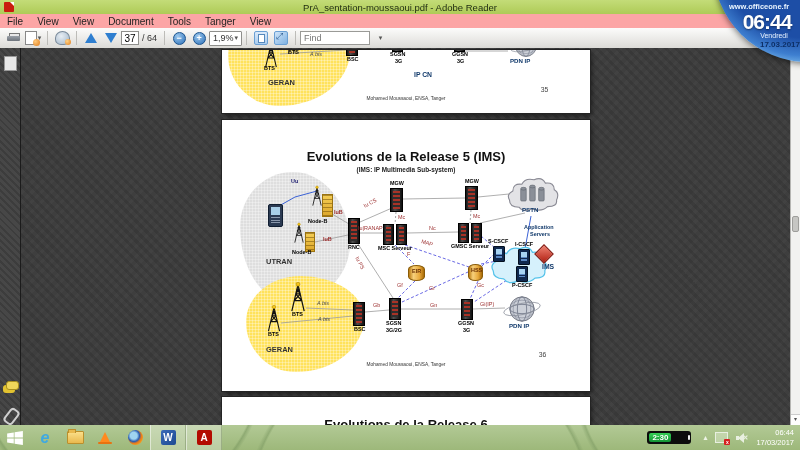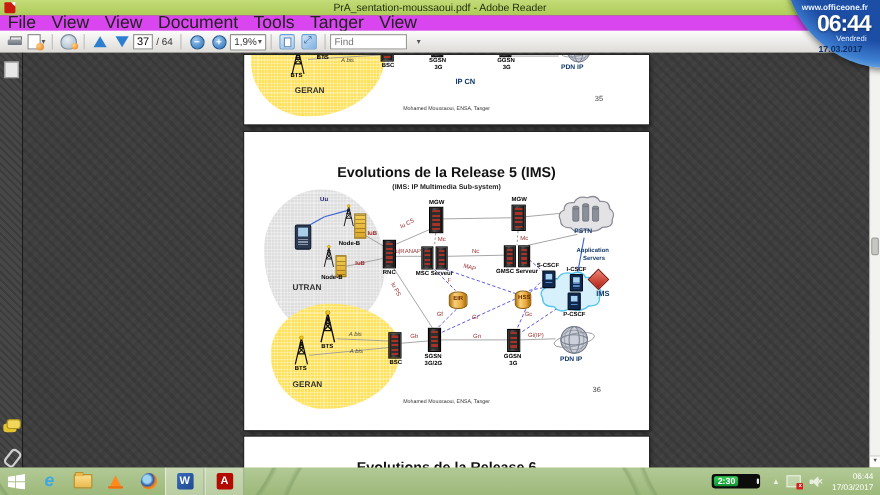--- a/index.html
+++ b/index.html
@@ -9,22 +9,22 @@
   
   .titlebar{position:absolute;left:0;top:0;right:0;height:14px;
     background:linear-gradient(180deg,#c3dc78,#aecb57);border-bottom:1px solid #8fae3d;
     display:flex;align-items:center;font-size:9.5px;color:#1d2a10;}
   .titlebar .pdficon{width:10px;height:10px;margin:0 4px;background:#c91c0e;border-radius:1px;
     position:relative;flex:0 0 auto;}
   .titlebar .pdficon::before{content:"";position:absolute;right:0;top:0;border:2.5px solid #fff;
     border-left-color:transparent;border-bottom-color:transparent;}
   .titlebar .title{position:absolute;left:0;right:0;text-align:center;}
 
-  .menubar{position:absolute;left:0;top:14px;right:0;height:14px;background:#d946ef;
-    border-bottom:1px solid #d8d7d4;display:flex;align-items:center;font-size:16px;color:#222;}
+  .menubar{position:absolute;left:0;top:14px;right:0;height:14px;background:#fca5a5;
+    border-bottom:1px solid #d8d7d4;display:flex;align-items:center;font-size:10px;color:#222;}
   .menubar .mitem{padding:0 7px;height:100%;display:flex;align-items:center;cursor:default;}
 
   .toolbar{position:absolute;left:0;top:28px;right:0;height:20px;
     background:linear-gradient(180deg,#fcfcfb,#e6e5e2 70%,#dcdbd7);
     border-bottom:1px solid #8f8f8c;display:flex;align-items:center;font-size:9px;color:#333;}
   .tbtn{height:16px;min-width:18px;display:flex;align-items:center;justify-content:center;margin:0 1px;border-radius:2px;}
   .tsep{width:1px;height:14px;background:#bdbcb8;margin:0 4px;}
   .caret{font-size:7px;color:#555;margin-left:1px;}
   
   .i-print{width:13px;height:10px;position:relative;}
@@ -116,21 +116,21 @@
 
   
   .clockwidget{position:absolute;left:713px;top:-128px;width:190px;height:190px;border-radius:50%;
     background:radial-gradient(circle at 48% 42%,#1d4ea6 0 58%,#3e7fd0 70%,#8ecdf5 80%,#bfe8ff 86%,#2f7ac8 94%,#0d3a78 100%);
     box-shadow:0 2px 6px rgba(0,0,0,.5);z-index:50;}
   .cw-url{position:absolute;left:718px;top:2px;width:82px;text-align:center;font-size:7.5px;font-weight:bold;
     color:#eaf4ff;z-index:51;white-space:nowrap;}
   .cw-time{position:absolute;left:734px;top:10px;width:66px;text-align:center;font-size:21px;font-weight:bold;
     color:#fff;z-index:51;letter-spacing:-1px;text-shadow:0 1px 2px rgba(0,0,0,.4);}
   .cw-day{position:absolute;left:748px;top:32px;width:52px;text-align:center;font-size:7px;color:#e8f2ff;z-index:51;}
-  .cw-date{position:absolute;left:744px;top:40px;width:56px;text-align:left;font-size:8px;color:#0d2f66;font-weight:bold;z-index:51;}
+  .cw-date{position:absolute;left:744px;top:40px;width:56px;text-align:right;font-size:8px;color:#0d2f66;font-weight:bold;z-index:51;}
 
   
   .taskbar{position:absolute;left:0;bottom:0;right:0;height:25px;z-index:40;
     background:linear-gradient(180deg,#b2c995,#9db87a);overflow:hidden;
     display:flex;align-items:center;}
   .taskbar::before{content:"";position:absolute;inset:0;
     background:radial-gradient(circle 180px at 120px -60px,transparent 140px,rgba(120,150,95,.55) 142px,transparent 146px),
       radial-gradient(circle 220px at 420px 90px,transparent 170px,rgba(120,150,95,.5) 172px,transparent 176px),
       radial-gradient(circle 160px at 700px -40px,transparent 120px,rgba(120,150,95,.5) 122px,transparent 126px);}
   .tb-item{position:relative;height:25px;display:flex;align-items:center;justify-content:center;width:30px;flex:0 0 auto;}

